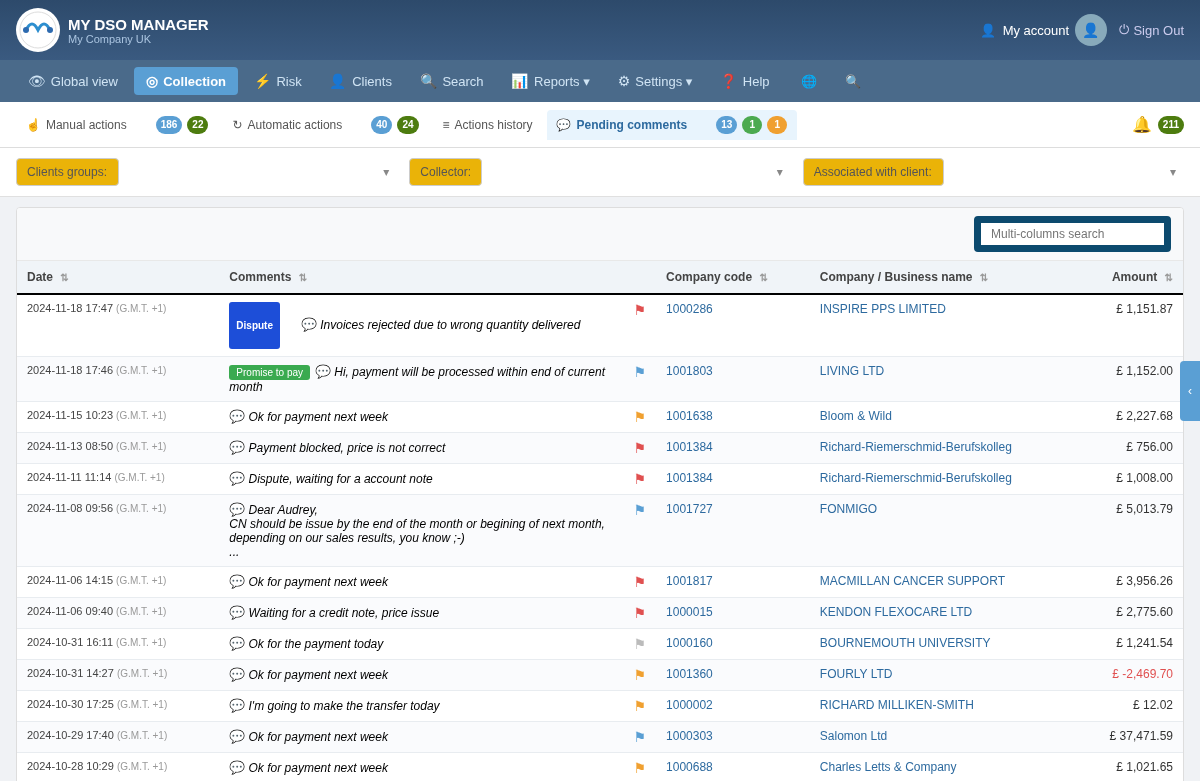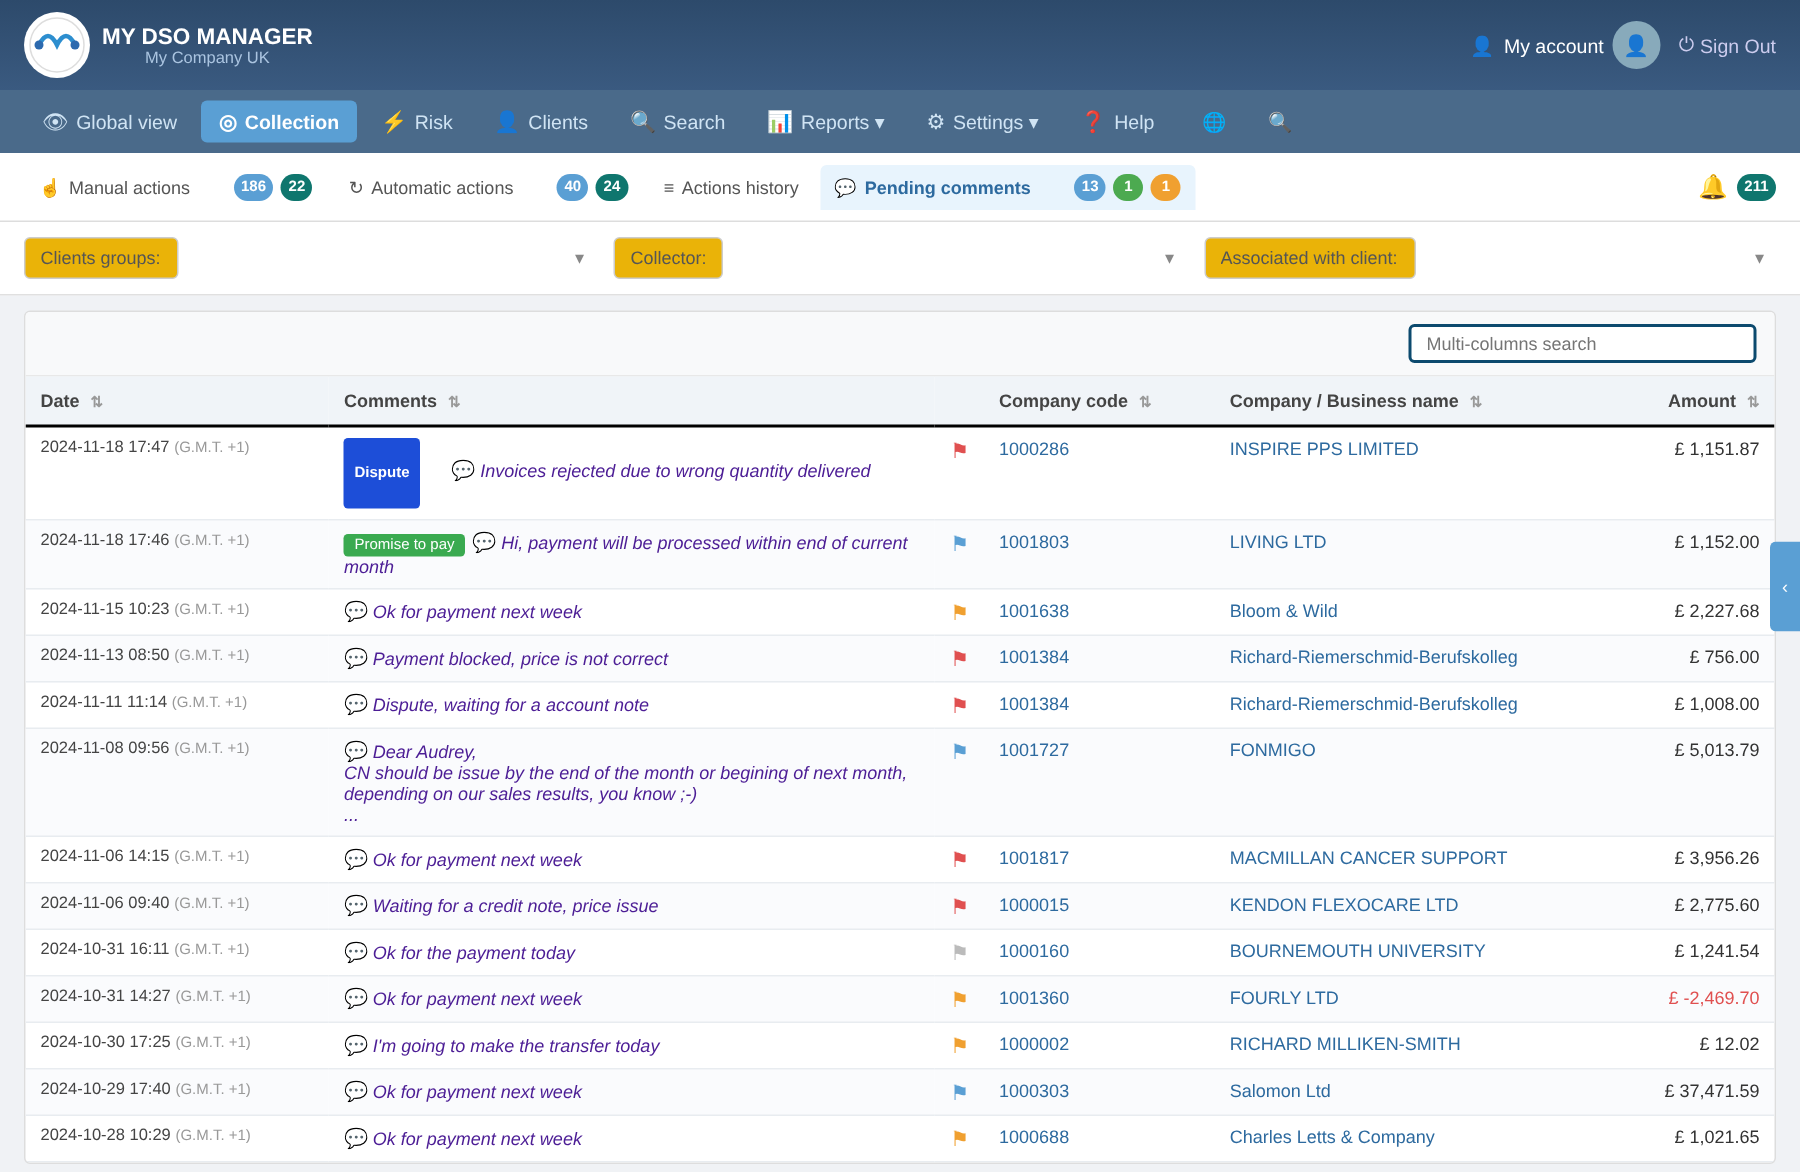--- a/index.html
+++ b/index.html
@@ -11,21 +11,20 @@
       display: flex;
       align-items: center;
       justify-content: space-between;
       padding: 0 16px;
       height: 60px;
     }
     .logo-area {
       display: flex;
       align-items: center;
       gap: 8px;
-      text-align: center;
     }
     .logo-circle {
       width: 44px; height: 44px;
       border-radius: 50%;
       background: white;
       display: flex; align-items: center; justify-content: center;
       font-size: 18px; font-weight: bold; color: #2d6a9f;
     }
     .logo-sub { font-size: 11px; color: #aac4e0; }
     .header-right {
@@ -90,21 +89,21 @@
       color: #555;
       border: none; background: none;
     }
     .sub-tab.active { background: #e8f4fd; color: #2d6a9f; font-weight: bold; }
     .badge {
       display: inline-flex; align-items: center; justify-content: center;
       min-width: 20px; height: 18px; padding: 0 5px;
       border-radius: 9px; font-size: 10px; font-weight: bold; color: white;
     }
     .badge-blue { background: #5a9fd4; margin-left: 24px; }
-    .badge-red { background: #0f766e; }
+    .badge-red { background: #4d7c0f; }
     .badge-orange { background: #f0a030; }
     .badge-green { background: #4caa50; }
     .bell-area {
       margin-left: auto;
       display: flex; align-items: center; gap: 6px;
     }
     .bell-icon { font-size: 16px; color: #666; cursor: pointer; }
 
     
     .filter-row {
@@ -143,24 +142,24 @@
       overflow: hidden;
     }
     .search-bar-row {
       display: flex; justify-content: flex-end;
       padding: 8px 12px;
       background: #f8f9fa;
       border-bottom: 1px solid #e8e8e8;
     }
     .multi-search {
       padding: 4px 10px;
-      border: 2px solid #0c4a6e;
+      border: 7px solid #0c4a6e;
       border-radius: 4px;
       font-size: 12px;
-      width: 232px;
+      width: 197px;
       color: #999;
     }
     table {
       width: 100%;
       border-collapse: collapse;
       font-size: 12px;
     }
     thead tr {
       background: #f0f4f8;
       border-bottom: 2px solid #000000;
@@ -179,21 +178,21 @@
       border-bottom: 1px solid #e8ecf0;
     }
     tbody tr:nth-child(even) { background: #fafbfd; }
     td {
       padding: 7px 10px;
       vertical-align: top;
     }
     .date-cell { color: #444; white-space: nowrap; font-size: 11px; }
     .gmt { color: #999; font-size: 10px; }
     .comment-cell { max-width: 320px; }
-    .comment-text { color: #4c1d95; font-style: italic; }
+    .comment-text { color: #000000; font-style: italic; }
     .tag-dispute {
       display: inline-block; padding: 18px 7px;
       background: #1d4ed8; color: white; border-radius: 3px;
       font-size: 10px; font-weight: bold; margin-right: 21px;
     }
     .tag-promise {
       display: inline-block; padding: 2px 7px;
       background: #3aaa50; color: white; border-radius: 3px;
       font-size: 10px; font-weight: normal; margin-right: 5px;
     }

